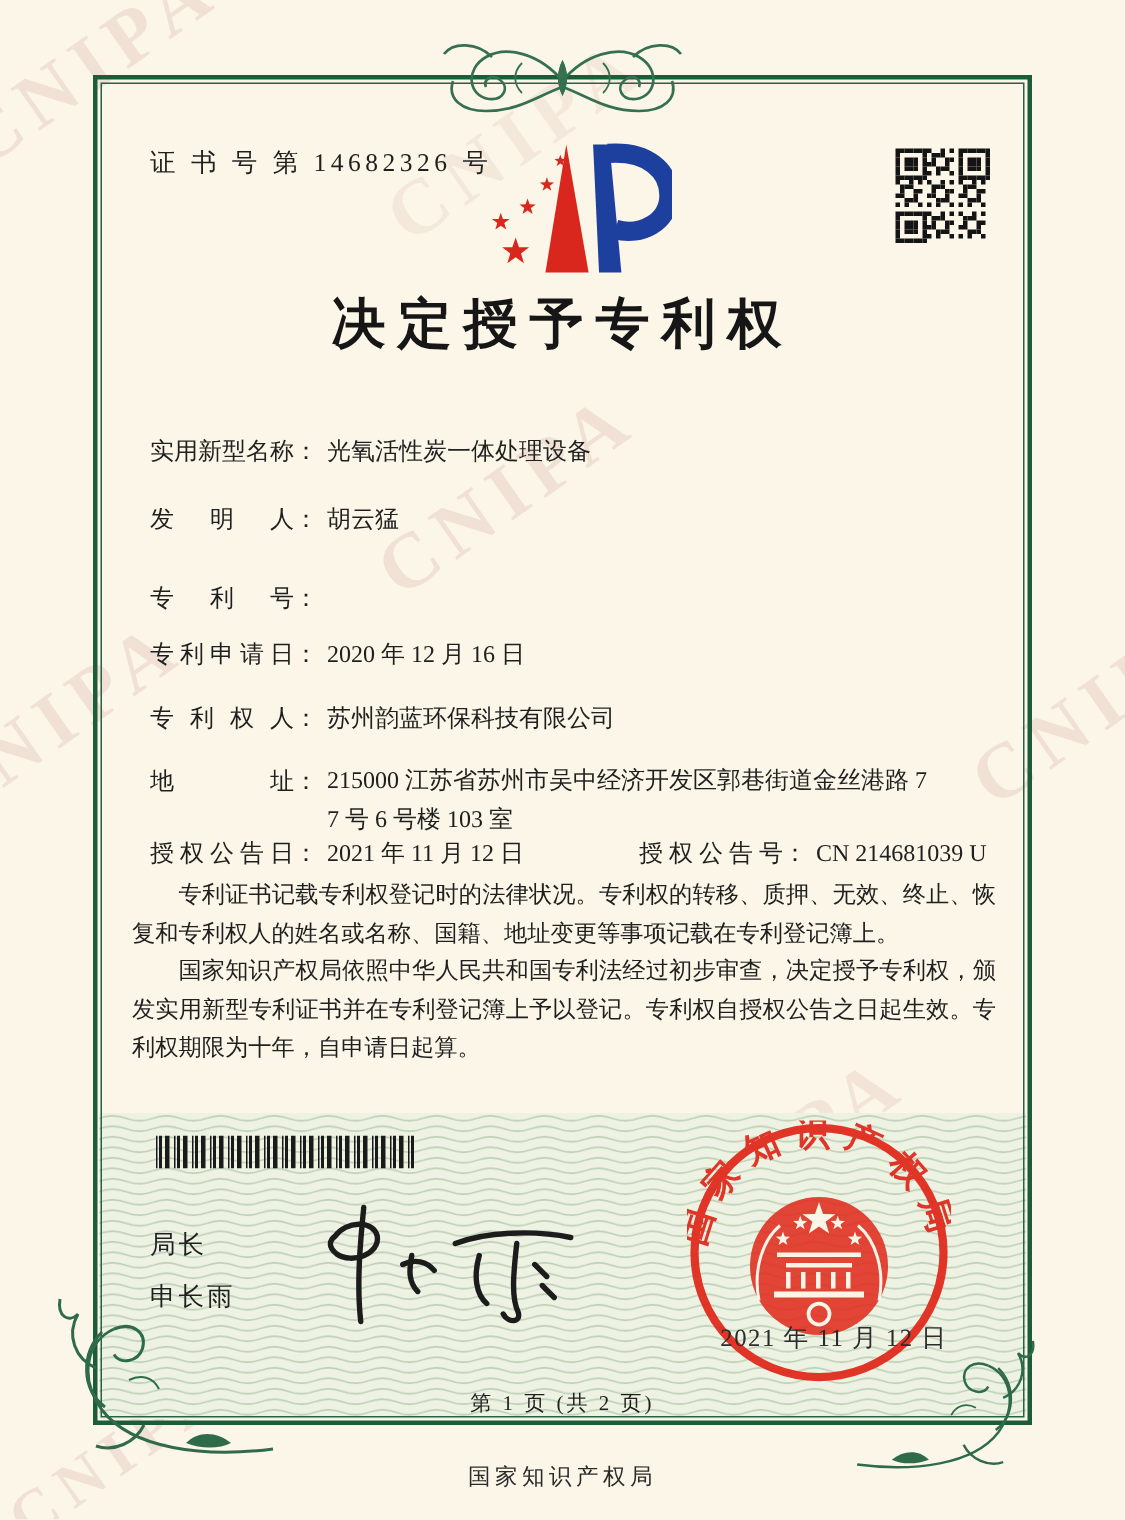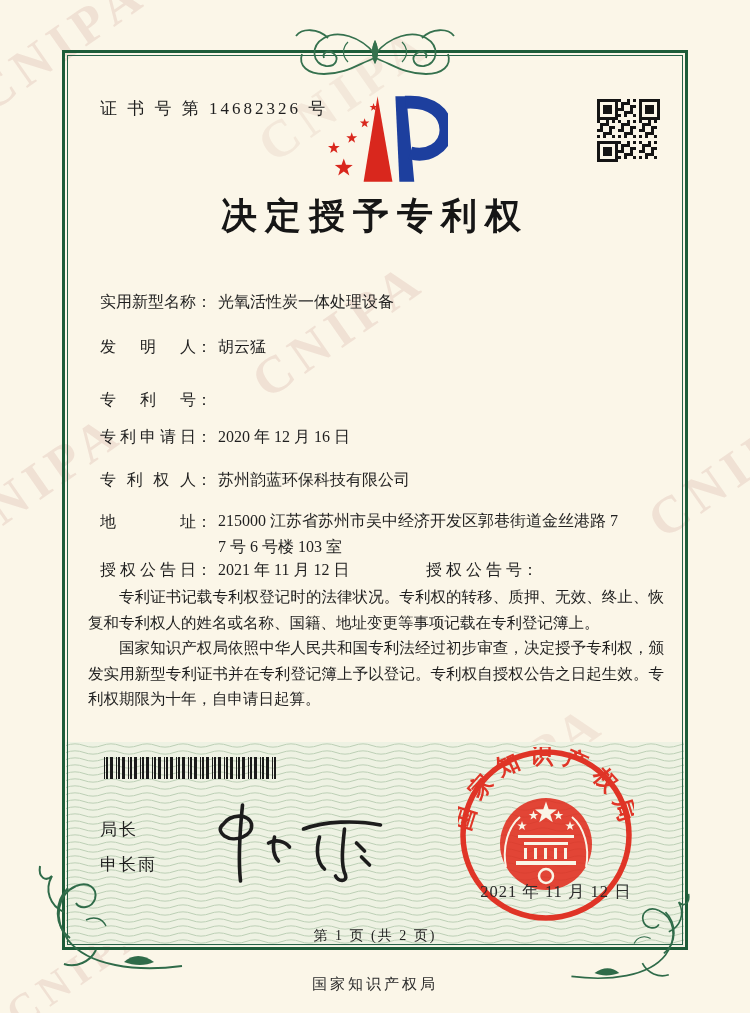--- a/index.html
+++ b/index.html
@@ -612,20 +612,21 @@
       <span class="f-label">地址</span>
         <span class="f-colon">：</span>
         <span class="f-value">215000 江苏省苏州市吴中经济开发区郭巷街道金丝港路 7 7 号 6 号楼 103 室</span>
     </div>
     <div class="f-row r6 grant">
       <span class="f-label">授权公告日</span>
         <span class="f-colon">：</span>
         <span class="f-value gv1">2021 年 11 月 12 日</span>
       <span class="f-label gl2">授权公告号</span>
         <span class="f-colon">：</span>
+        <span class="f-value">CN 214681039 U</span>
     </div>
   </div>
 
   <div class="paras z3">
     <p>专利证书记载专利权登记时的法律状况。专利权的转移、质押、无效、终止、恢复和专利权人的姓名或名称、国籍、地址变更等事项记载在专利登记簿上。</p>
     <p>国家知识产权局依照中华人民共和国专利法经过初步审查，决定授予专利权，颁发实用新型专利证书并在专利登记簿上予以登记。专利权自授权公告之日起生效。专利权期限为十年，自申请日起算。</p>
   </div>
 
   <div class="barcode z3"><div style="display: inline-block; height: 100%; background: rgb(26, 26, 26); vertical-align: top; width: 1px; margin-right: 1px;"></div><div style="display: inline-block; height: 100%; background: rgb(26, 26, 26); vertical-align: top; width: 2px; margin-right: 2px;"></div><div style="display: inline-block; height: 100%; background: rgb(26, 26, 26); vertical-align: top; width: 3px; margin-right: 3px;"></div><div style="display: inline-block; height: 100%; background: rgb(26, 26, 26); vertical-align: top; width: 1px; margin-right: 1px;"></div><div style="display: inline-block; height: 100%; background: rgb(26, 26, 26); vertical-align: top; width: 2px; margin-right: 2px;"></div><div style="display: inline-block; height: 100%; background: rgb(26, 26, 26); vertical-align: top; width: 3px; margin-right: 3px;"></div><div style="display: inline-block; height: 100%; background: rgb(26, 26, 26); vertical-align: top; width: 1px; margin-right: 1px;"></div><div style="display: inline-block; height: 100%; background: rgb(26, 26, 26); vertical-align: top; width: 2px; margin-right: 2px;"></div><div style="display: inline-block; height: 100%; background: rgb(26, 26, 26); vertical-align: top; width: 3px; margin-right: 3px;"></div><div style="display: inline-block; height: 100%; background: rgb(26, 26, 26); vertical-align: top; width: 1px; margin-right: 1px;"></div><div style="display: inline-block; height: 100%; background: rgb(26, 26, 26); vertical-align: top; width: 2px; margin-right: 2px;"></div><div style="display: inline-block; height: 100%; background: rgb(26, 26, 26); vertical-align: top; width: 3px; margin-right: 3px;"></div><div style="display: inline-block; height: 100%; background: rgb(26, 26, 26); vertical-align: top; width: 1px; margin-right: 1px;"></div><div style="display: inline-block; height: 100%; background: rgb(26, 26, 26); vertical-align: top; width: 2px; margin-right: 2px;"></div><div style="display: inline-block; height: 100%; background: rgb(26, 26, 26); vertical-align: top; width: 3px; margin-right: 3px;"></div><div style="display: inline-block; height: 100%; background: rgb(26, 26, 26); vertical-align: top; width: 1px; margin-right: 1px;"></div><div style="display: inline-block; height: 100%; background: rgb(26, 26, 26); vertical-align: top; width: 2px; margin-right: 2px;"></div><div style="display: inline-block; height: 100%; background: rgb(26, 26, 26); vertical-align: top; width: 3px; margin-right: 3px;"></div><div style="display: inline-block; height: 100%; background: rgb(26, 26, 26); vertical-align: top; width: 1px; margin-right: 1px;"></div><div style="display: inline-block; height: 100%; background: rgb(26, 26, 26); vertical-align: top; width: 2px; margin-right: 2px;"></div><div style="display: inline-block; height: 100%; background: rgb(26, 26, 26); vertical-align: top; width: 3px; margin-right: 3px;"></div><div style="display: inline-block; height: 100%; background: rgb(26, 26, 26); vertical-align: top; width: 1px; margin-right: 1px;"></div><div style="display: inline-block; height: 100%; background: rgb(26, 26, 26); vertical-align: top; width: 2px; margin-right: 2px;"></div><div style="display: inline-block; height: 100%; background: rgb(26, 26, 26); vertical-align: top; width: 3px; margin-right: 3px;"></div><div style="display: inline-block; height: 100%; background: rgb(26, 26, 26); vertical-align: top; width: 1px; margin-right: 1px;"></div><div style="display: inline-block; height: 100%; background: rgb(26, 26, 26); vertical-align: top; width: 2px; margin-right: 2px;"></div><div style="display: inline-block; height: 100%; background: rgb(26, 26, 26); vertical-align: top; width: 3px; margin-right: 3px;"></div><div style="display: inline-block; height: 100%; background: rgb(26, 26, 26); vertical-align: top; width: 1px; margin-right: 1px;"></div><div style="display: inline-block; height: 100%; background: rgb(26, 26, 26); vertical-align: top; width: 2px; margin-right: 2px;"></div><div style="display: inline-block; height: 100%; background: rgb(26, 26, 26); vertical-align: top; width: 3px; margin-right: 3px;"></div><div style="display: inline-block; height: 100%; background: rgb(26, 26, 26); vertical-align: top; width: 1px; margin-right: 1px;"></div><div style="display: inline-block; height: 100%; background: rgb(26, 26, 26); vertical-align: top; width: 2px; margin-right: 2px;"></div><div style="display: inline-block; height: 100%; background: rgb(26, 26, 26); vertical-align: top; width: 3px; margin-right: 3px;"></div><div style="display: inline-block; height: 100%; background: rgb(26, 26, 26); vertical-align: top; width: 1px; margin-right: 1px;"></div><div style="display: inline-block; height: 100%; background: rgb(26, 26, 26); vertical-align: top; width: 2px; margin-right: 2px;"></div><div style="display: inline-block; height: 100%; background: rgb(26, 26, 26); vertical-align: top; width: 3px; margin-right: 3px;"></div><div style="display: inline-block; height: 100%; background: rgb(26, 26, 26); vertical-align: top; width: 1px; margin-right: 1px;"></div><div style="display: inline-block; height: 100%; background: rgb(26, 26, 26); vertical-align: top; width: 2px; margin-right: 2px;"></div><div style="display: inline-block; height: 100%; background: rgb(26, 26, 26); vertical-align: top; width: 3px; margin-right: 3px;"></div><div style="display: inline-block; height: 100%; background: rgb(26, 26, 26); vertical-align: top; width: 1px; margin-right: 1px;"></div><div style="display: inline-block; height: 100%; background: rgb(26, 26, 26); vertical-align: top; width: 2px; margin-right: 2px;"></div><div style="display: inline-block; height: 100%; background: rgb(26, 26, 26); vertical-align: top; width: 3px; margin-right: 3px;"></div><div style="display: inline-block; height: 100%; background: rgb(26, 26, 26); vertical-align: top; width: 1px; margin-right: 1px;"></div><div style="display: inline-block; height: 100%; background: rgb(26, 26, 26); vertical-align: top; width: 2px; margin-right: 2px;"></div></div>
 

